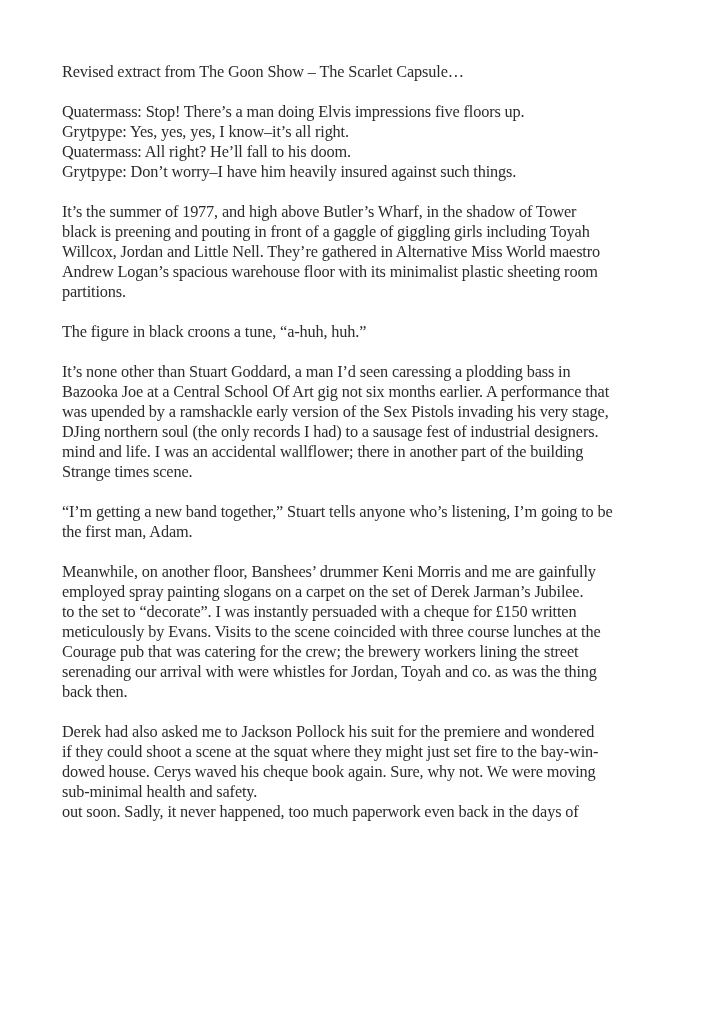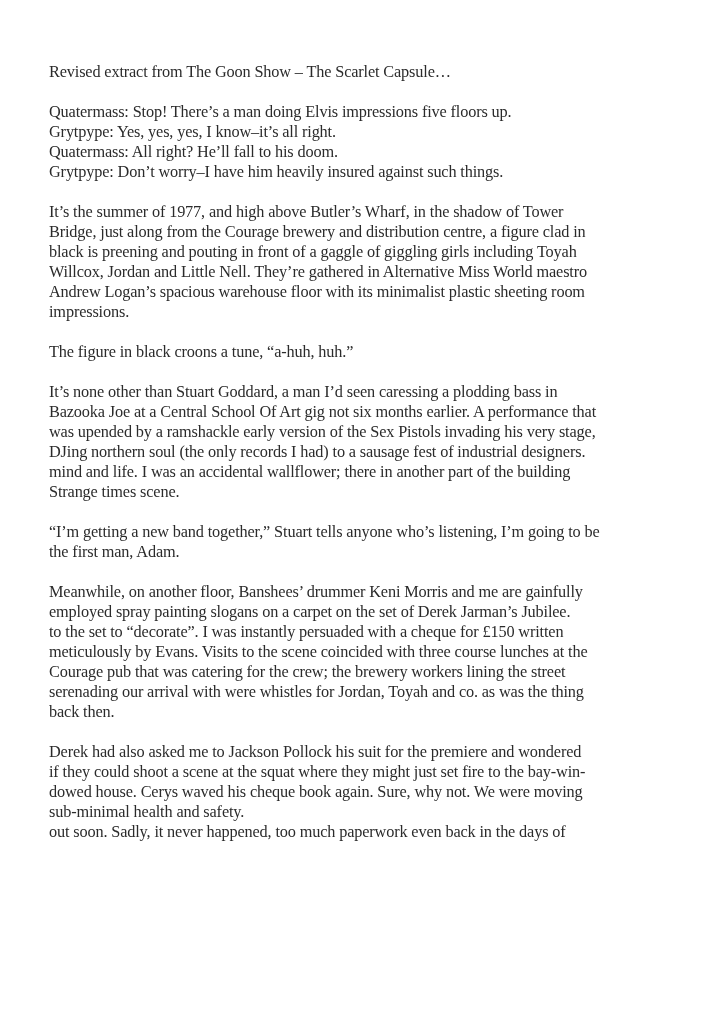--- a/index.html
+++ b/index.html
@@ -1,18 +1,18 @@
 <!DOCTYPE html>
 <html><head>
   <meta charset="utf-8">
   <style>
     html, body { margin: 0; padding: 0; background: #ffffff; }
     body { width: 721px; height: 1024px; overflow: hidden; position: relative; }
     .page {
-      position: absolute; left: 49px; top: 62px; width: 640px;
+      position: absolute; left: 62px; top: 62px; width: 640px;
       font-family: "Liberation Serif", "DejaVu Serif", serif;
       font-size: 16.3px; line-height: 20px; color: #2b2b2b;
       letter-spacing: -0.15px;
     }
     .para { margin: 0 0 20px 0; }
     .line { display: block; white-space: nowrap; }
   </style>
 </head>
 <body>
 
@@ -21,25 +21,24 @@
     <span class="line">Revised extract from The Goon Show – The Scarlet Capsule…</span>
   </p>
   <p class="para">
     <span class="line">Quatermass: Stop! There’s a man doing Elvis impressions five floors up.</span>
     <span class="line">Grytpype: Yes, yes, yes, I know–it’s all right.</span>
     <span class="line">Quatermass: All right? He’ll fall to his doom.</span>
     <span class="line">Grytpype: Don’t worry–I have him heavily insured against such things.</span>
   </p>
   <p class="para">
     <span class="line">It’s the summer of 1977, and high above Butler’s Wharf, in the shadow of Tower</span>
-    <span class="line">Bridge, just along from the Courage brewery and distribution centre, a figure clad in</span>
     <span class="line">black is preening and pouting in front of a gaggle of giggling girls including Toyah</span>
     <span class="line">Willcox, Jordan and Little Nell. They’re gathered in Alternative Miss World maestro</span>
     <span class="line">Andrew Logan’s spacious warehouse floor with its minimalist plastic sheeting room</span>
-    <span class="line">impressions.</span>
+    <span class="line">partitions.</span>
   </p>
   <p class="para">
     <span class="line">The figure in black croons a tune, “a-huh, huh.”</span>
   </p>
   <p class="para">
     <span class="line">It’s none other than Stuart Goddard, a man I’d seen caressing a plodding bass in</span>
     <span class="line">Bazooka Joe at a Central School Of Art gig not six months earlier. A performance that</span>
     <span class="line">was upended by a ramshackle early version of the Sex Pistols invading his very stage,</span>
     <span class="line">DJing northern soul (the only records I had) to a sausage fest of industrial designers.</span>
     <span class="line">mind and life. I was an accidental wallflower; there in another part of the building</span>

